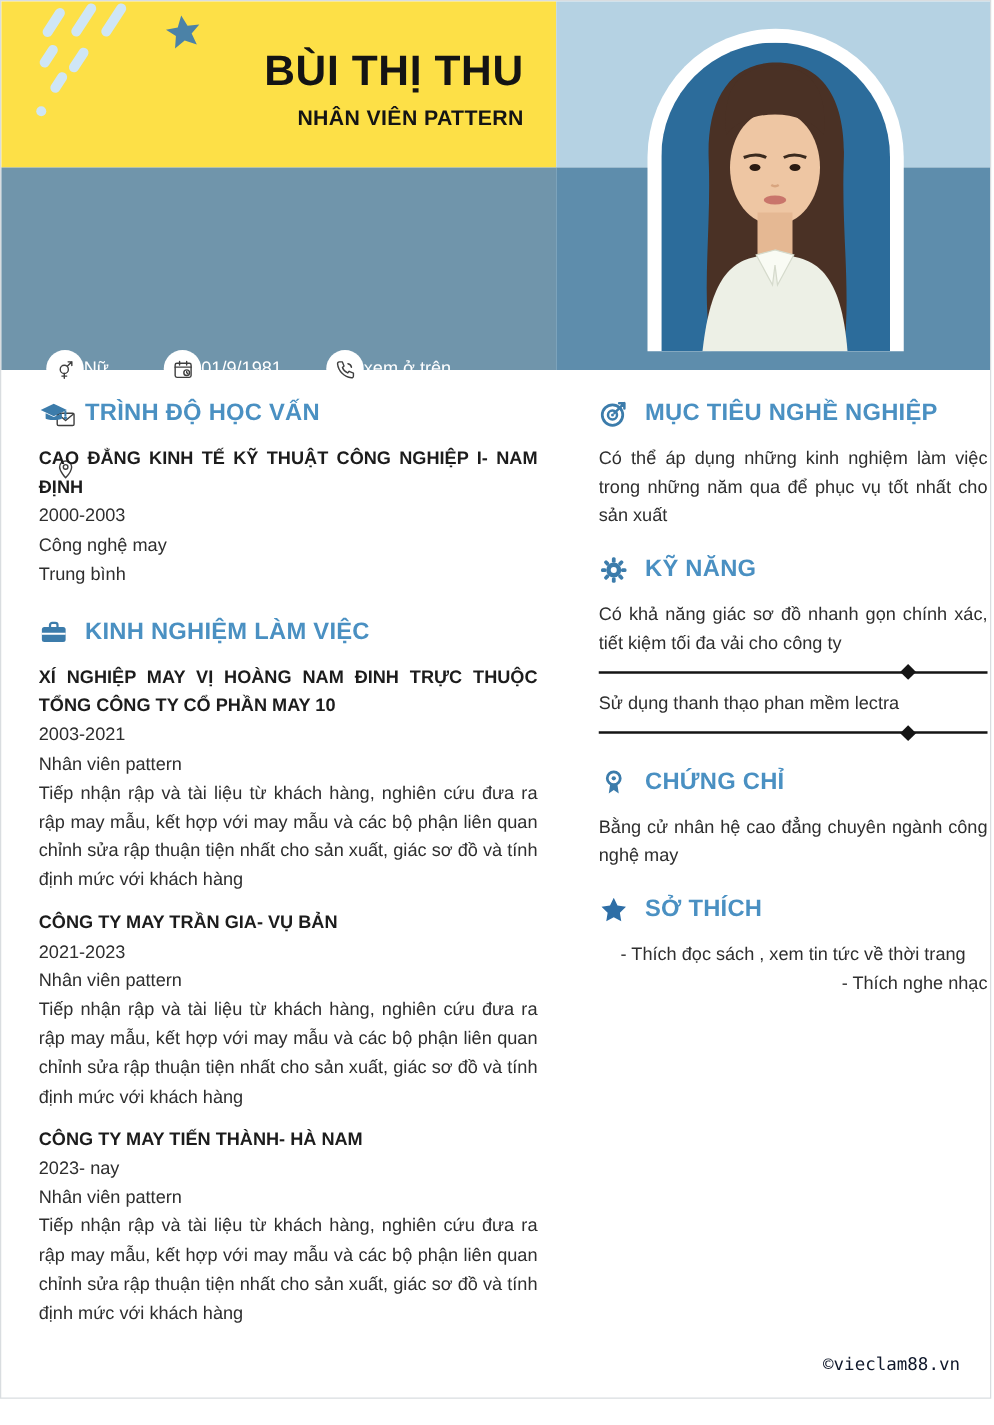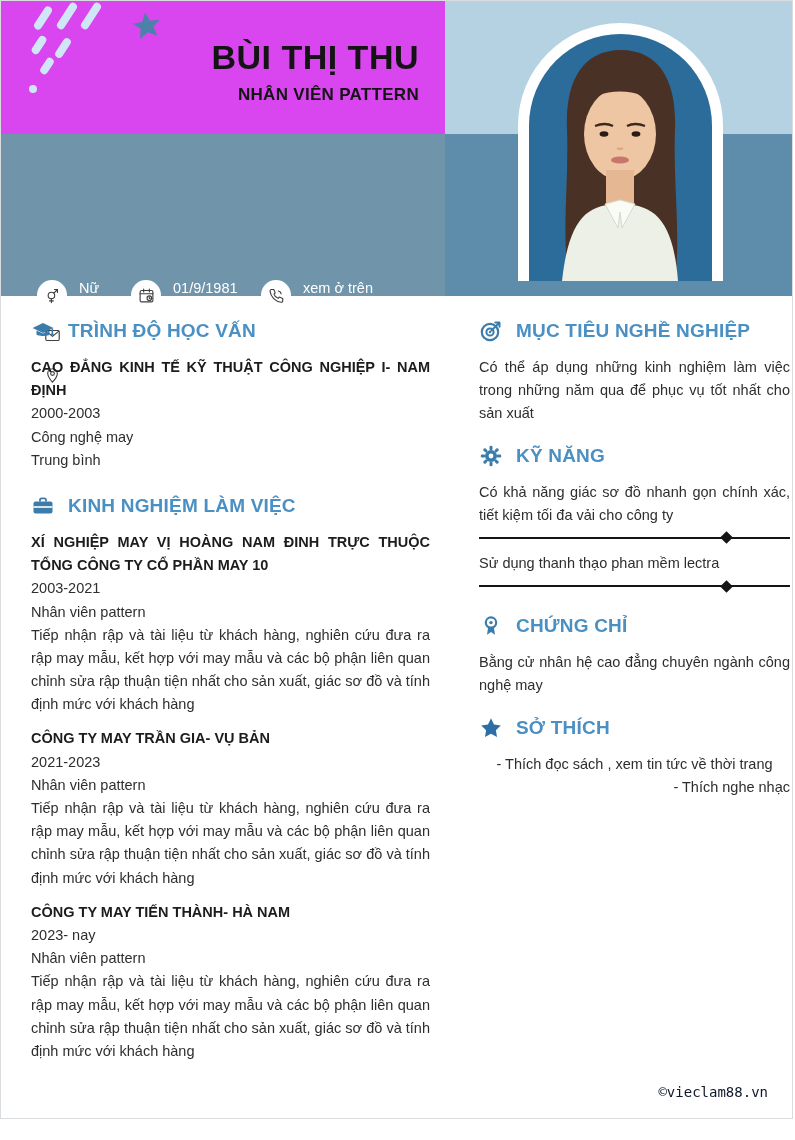--- a/index.html
+++ b/index.html
@@ -1,32 +1,32 @@
 <!DOCTYPE html>
 <html><head>
 <meta charset="utf-8">
 <style>
   * { margin:0; padding:0; box-sizing:border-box; }
   html,body { width:795px; height:1140px; background:#fff; font-family:"Liberation Sans","DejaVu Sans",sans-serif; }
   .page { position:relative; width:793px; height:1119px; border:1px solid #d9dde0; background:#fff; overflow:hidden; }
 
   
-  .header-left  { position:absolute; left:0; top:0; width:444px; height:133px; background:#d946ef; }
+  .header-left  { position:absolute; left:0; top:0; width:444px; height:133px; background:#fde047; }
   .header-right { position:absolute; left:444px; top:0; width:349px; height:133px; background:#b5d2e3; }
   .name-block { position:absolute; top:38px; right:26px; text-align:right; width:380px; }
   .name-block h1 { font-size:34px; font-weight:bold; color:#141414; letter-spacing:.5px; line-height:1.1; }
   .name-block h2 { font-size:17px; font-weight:bold; color:#141414; margin-top:9px; letter-spacing:.3px; }
   .decor-dash { position:absolute; width:8px; border-radius:6px; background:#cfe6f6; transform:rotate(33deg); }
   .decor-dot  { position:absolute; width:8px; height:8px; border-radius:50%; background:#cfe6f6; }
   .decor-star { position:absolute; left:128px; top:8px; width:36px; height:36px; transform:rotate(-8deg); }
 
   
   .contact-left  { position:absolute; left:0; top:133px; width:444px; height:162px; background:#7095ab; }
   .contact-right { position:absolute; left:444px; top:133px; width:349px; height:162px; background:#5e8dac; }
-  .c-item { position:absolute; display:flex; align-items:flex-start; gap:12px; color:#fff; font-size:14.5px; }
+  .c-item { position:absolute; display:flex; align-items:center; color:#fff; font-size:14.5px; }
   .icon-circle { width:30px; height:30px; border-radius:50%; background:#fff; display:flex; align-items:center; justify-content:center; flex:0 0 auto; }
   .icon-circle svg { width:17px; height:17px; stroke:#3f3f3f; stroke-width:1.6; fill:none; stroke-linecap:round; stroke-linejoin:round; }
   .c-address-text { position:absolute; left:78px; top:218px; width:356px; color:#fff; font-size:14.5px; line-height:31px; }
 
   
   .photo { position:absolute; left:517px; top:22px; width:205px; height:258px; background:#fff; border-radius:103px 103px 0 0; }
   .photo-inner { position:absolute; left:11px; top:11px; width:183px; height:247px; border-radius:92px 92px 0 0; overflow:hidden; }
   .photo-inner svg { display:block; }
 
   

